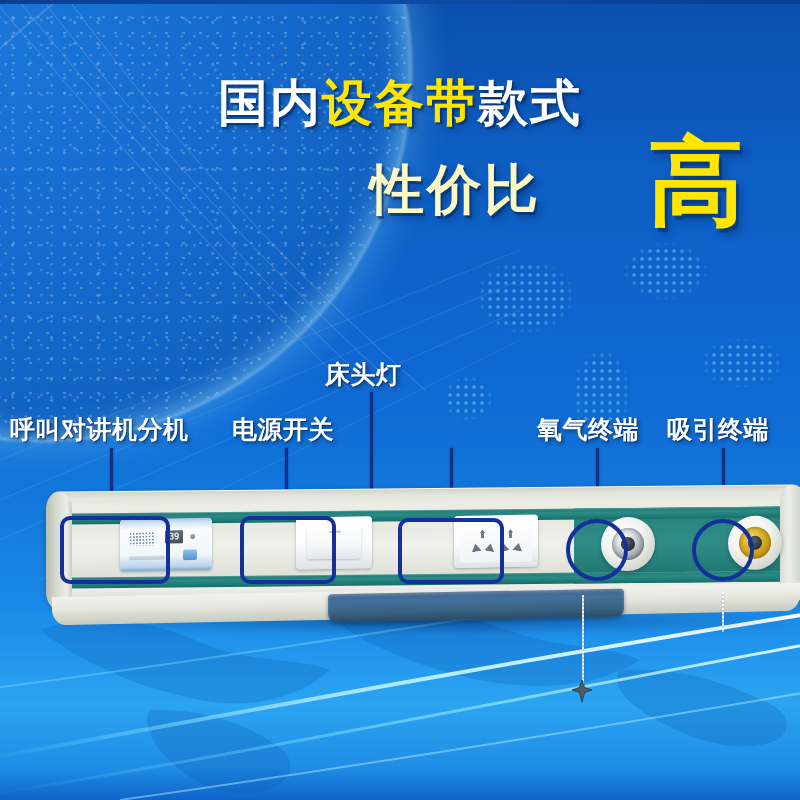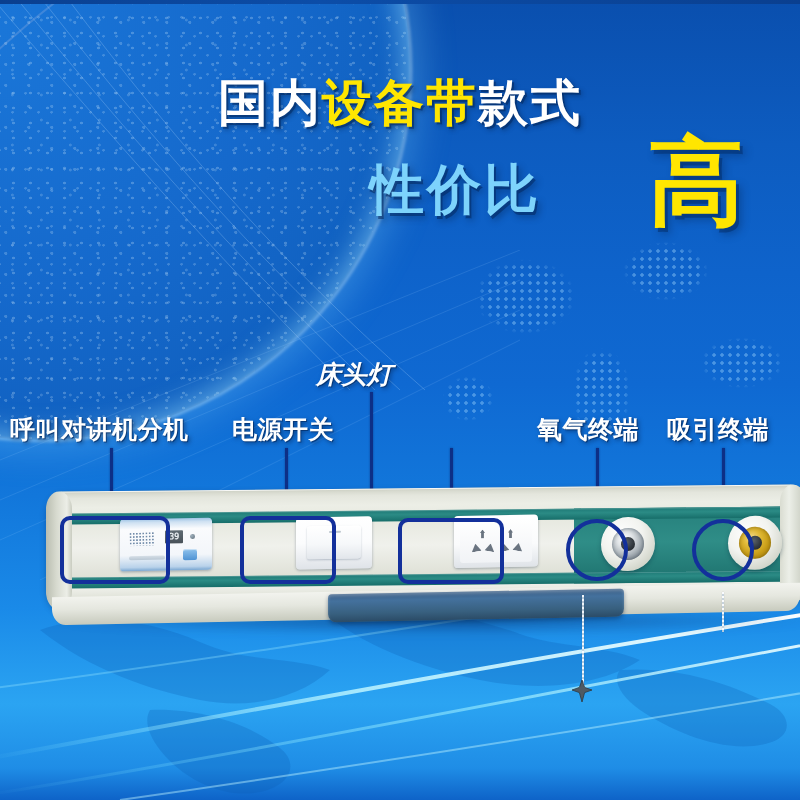--- a/index.html
+++ b/index.html
@@ -150,21 +150,21 @@
     font-family: Liberation Mono, monospace;
   }
   .hl-line2 {
     margin-top: 20px;
     position: relative;
     height: 82px;
   }
   .hl-xjb {
     position: absolute;
     left: 370px; top: 2px;
-    font-size: 54px; font-weight: bold; color: #7dd3fc;
+    font-size: 54px; font-weight: bold; color: #fef9c3;
     letter-spacing: 3px;
     text-shadow: 2px 3px 0 rgba(3,40,95,.55), 4px 5px 7px rgba(2,30,72,.40);
   }
   .hl-gao {
     position: absolute;
     left: 648px; top: -18px;
     font-size: 96px; font-weight: bold; color: #ffe600;
     line-height: 1;
     text-shadow: 3px 4px 0 rgba(3,40,95,.45), 5px 6px 9px rgba(2,30,72,.35);
   }
@@ -477,21 +477,21 @@
     <div class="hl-line2">
       <div class="hl-xjb">性价比</div>
       <div class="hl-gao">高</div>
     </div>
   </div>
 
   <div class="labels">
 
     <div class="lbl" style="left:232px; top:413px;">电源开关</div>
     <div class="lbl" style="left:10px; top:413px;">呼叫对讲机分机</div>
-    <div class="lbl" style="left:316px; top:358px;font-style:italic;">床头灯</div>
+    <div class="lbl" style="left:325px; top:358px;">床头灯</div>
     <div class="lbl" style="left:667px; top:413px;">吸引终端</div>
     <div class="lbl" style="left:537px; top:413px;">氧气终端</div>
 
     <div class="leader" style="left:110px; top:448px; height:78px;"></div>
     <div class="leader" style="left:285px; top:448px; height:78px;"></div>
     <div class="leader" style="left:370px; top:392px; height:212px;"></div>
     <div class="leader" style="left:450px; top:448px; height:72px;"></div>
     <div class="leader" style="left:596px; top:448px; height:88px;"></div>
     <div class="leader" style="left:722px; top:448px; height:88px;"></div>
   </div>

